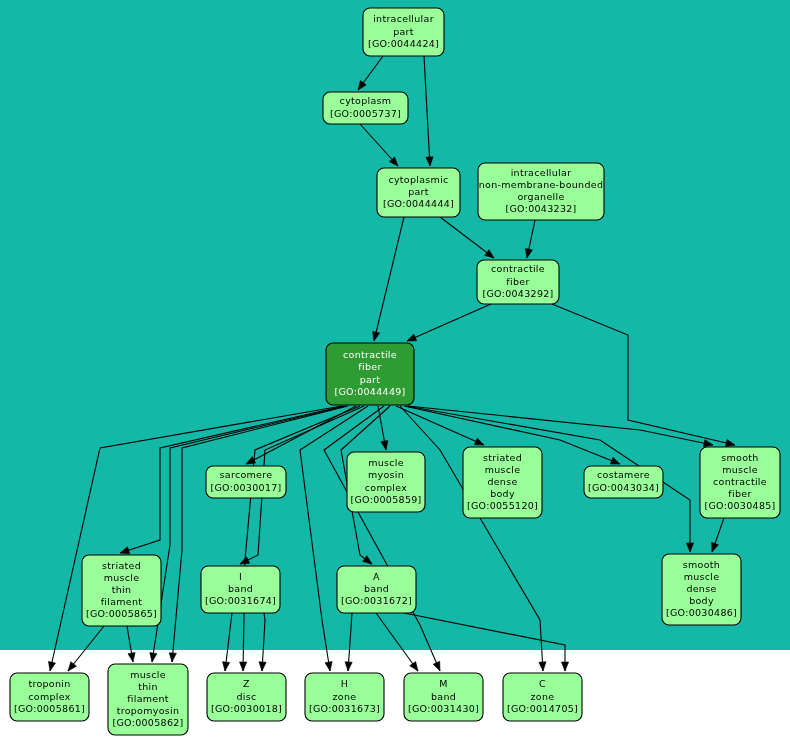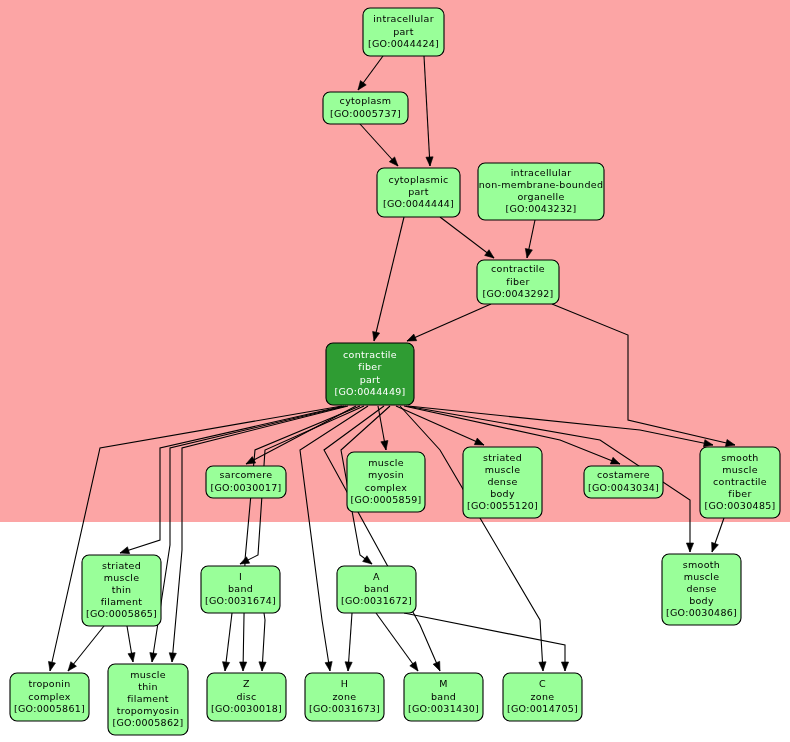--- a/index.html
+++ b/index.html
@@ -10,22 +10,22 @@
   }
   body {
     width: 790px;
     height: 742px;
     font-family: "DejaVu Sans", sans-serif;
     overflow: hidden;
   }
   #graph-root {
     position: relative;
     width: 790px;
-    height: 522px;
-    background: #fca5a5;
+    height: 650px;
+    background: #14b8a6;
   }
   svg#go-graph {
     display: block;
     width: 790px;
     height: 742px;
   }
   .node-rect {
     stroke: #000000;
     stroke-width: 1.1px;
   }

